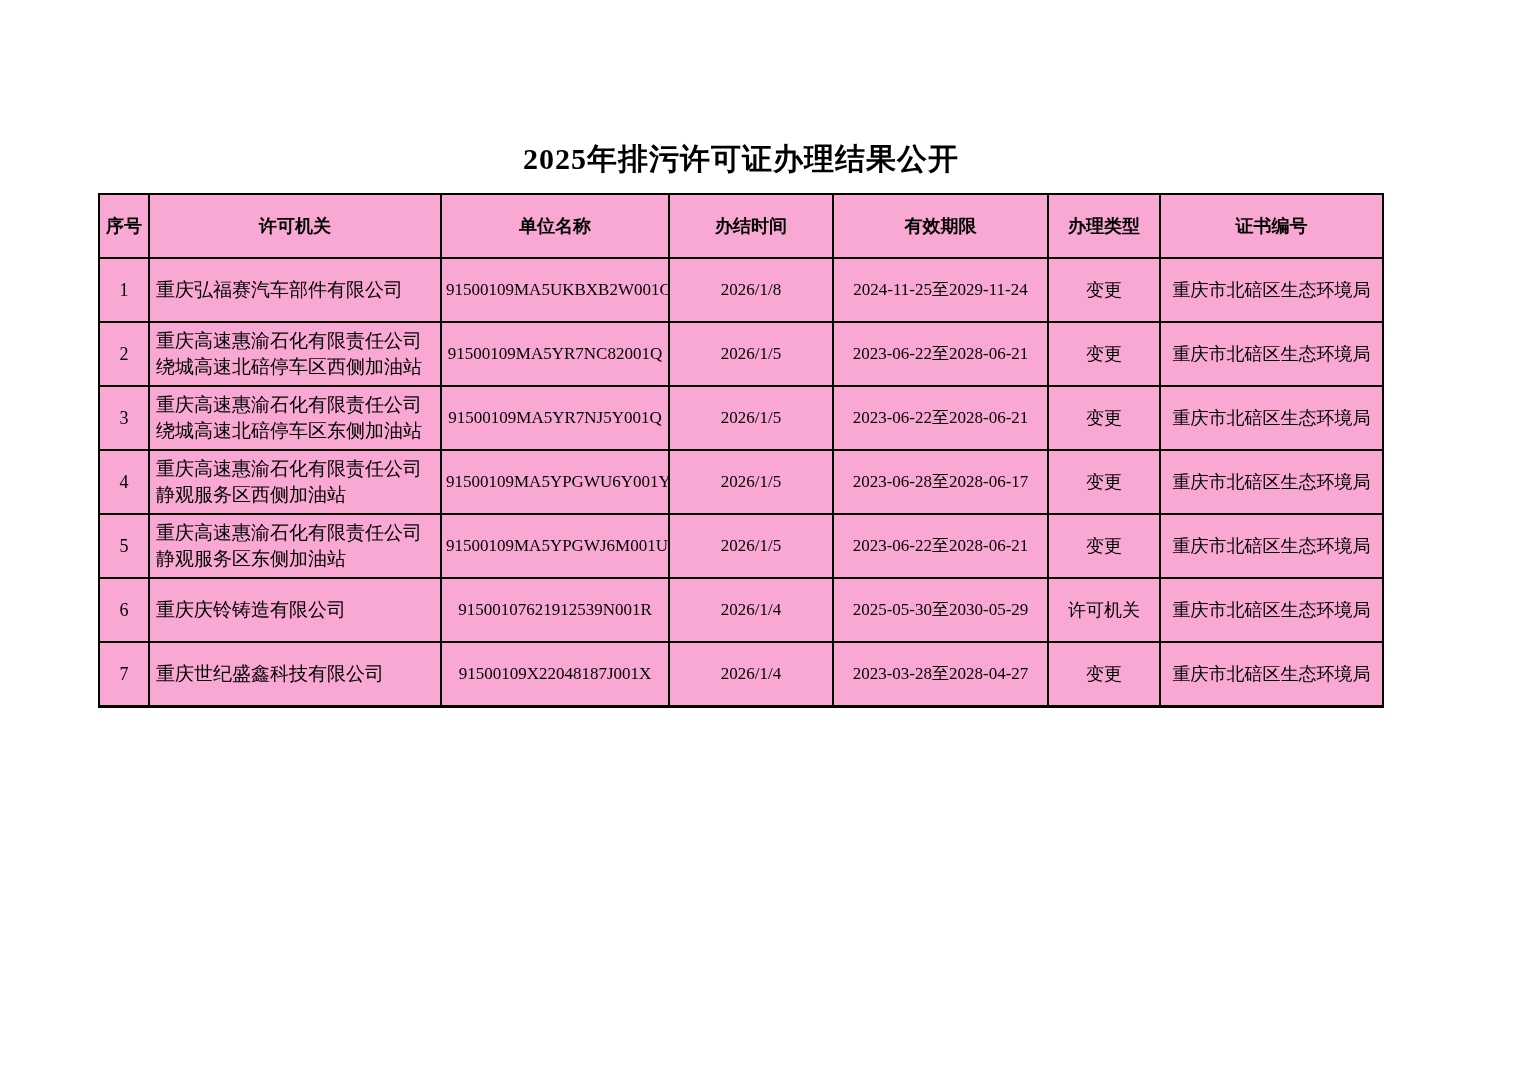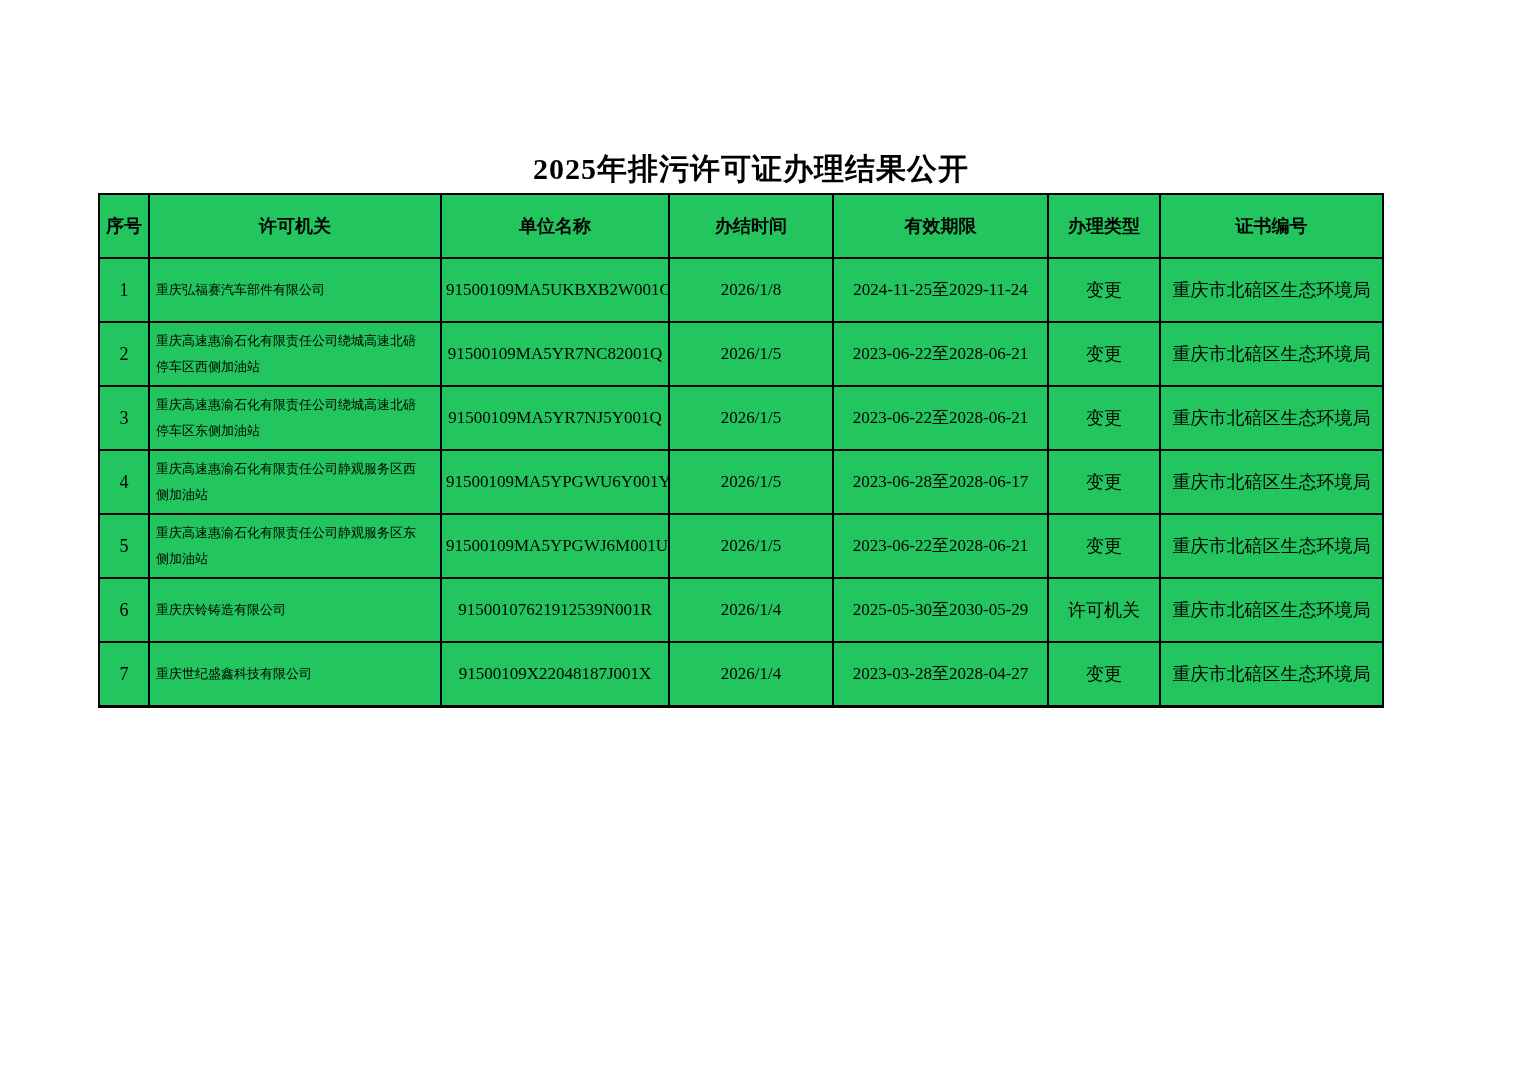--- a/index.html
+++ b/index.html
@@ -13,35 +13,35 @@
     position: relative;
     font-family: "Liberation Serif", "DejaVu Serif", serif;
     color: #000000;
     overflow: hidden;
   }
   .page-title {
     position: absolute;
     left: 98px;
     top: 138px;
     width: 1284px;
-    margin: 11px;
+    margin: 1px;
     text-align: center;
     font-size: 30px;
     font-weight: bold;
     letter-spacing: 1px;
     white-space: nowrap;
   }
   table.permit-table {
     position: absolute;
     left: 98px;
     top: 193px;
     width: 1284px;
     border-collapse: collapse;
     table-layout: fixed;
-    background: #22c55e;
+    background: #f9a8d4;
   }
   .permit-table col.col-index            { width: 50px;  }
   .permit-table col.col-unit_name        { width: 292px; }
   .permit-table col.col-certificate_no   { width: 228px; }
   .permit-table col.col-completion_date  { width: 164px; }
   .permit-table col.col-validity_period  { width: 215px; }
   .permit-table col.col-processing_type  { width: 112px; }
   .permit-table col.col-licensing_authority { width: 223px; }
 
   .permit-table th,
@@ -63,21 +63,21 @@
     height: 58px;
     line-height: 26px;
   }
   .permit-table td.col-index {
     font-family: "Liberation Serif", "DejaVu Serif", serif;
   }
   .permit-table td.col-unit_name {
     text-align: left;
     padding-left: 6px;
     padding-right: 17px;
-    font-size: 13px;
+    font-size: 19px;
   }
   .permit-table td.col-certificate_no,
   .permit-table td.col-completion_date,
   .permit-table td.col-validity_period {
     white-space: nowrap;
     font-size: 17px;
   }
   .permit-table tbody tr:last-child td {
     border-bottom-width: 3px;
   }

